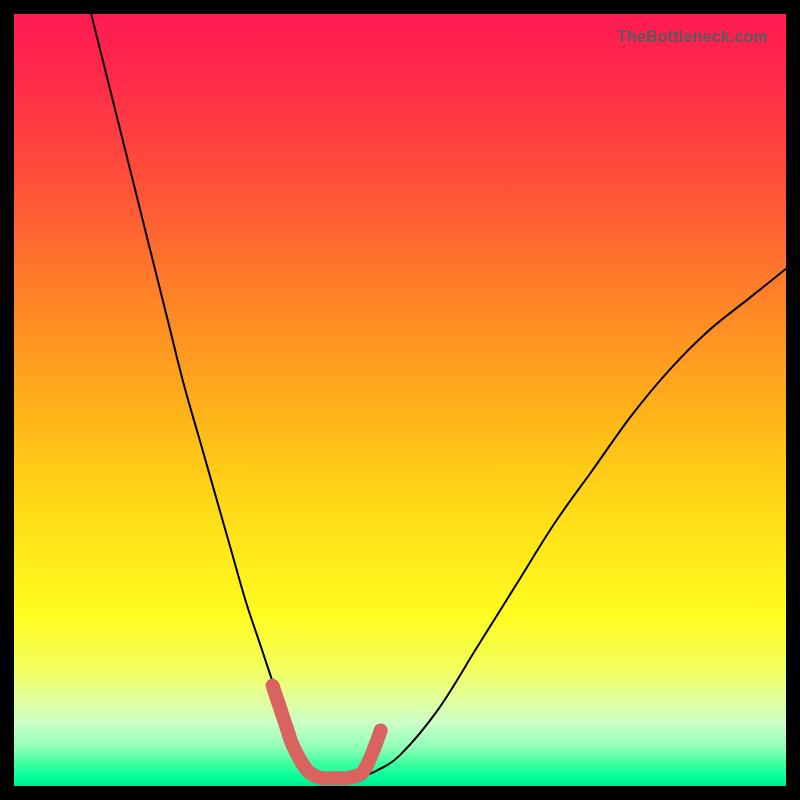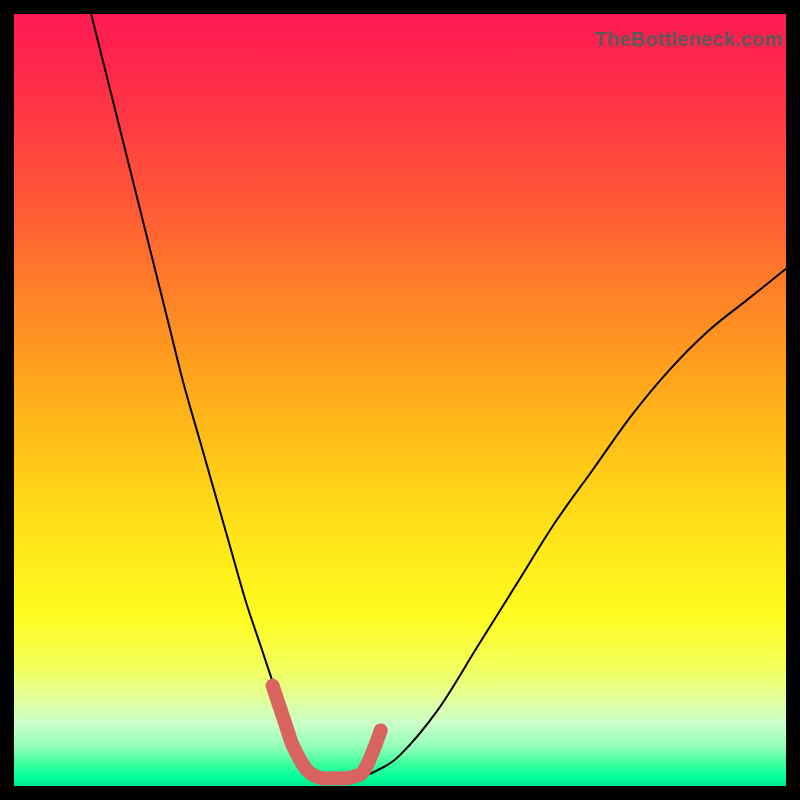--- a/index.html
+++ b/index.html
@@ -40,23 +40,23 @@
       #c8ffc8 92%,
       #90ffb8 95%,
       #40ffa0 97%,
       #00ff9a 99%,
       #00e890 100%
     );
   }
   .attribution {
     position: absolute;
     top: 14px;
-    right: 3px;
+    right: 18px;
     font-family: Arial, Helvetica, sans-serif;
-    font-size: 20px;
+    font-size: 16px;
     font-weight: 600;
     color: #5a5a5a;
     letter-spacing: 0.2px;
   }
   svg.curve {
     position: absolute;
     left: 0;
     top: 0;
     width: 772px;
     height: 772px;

